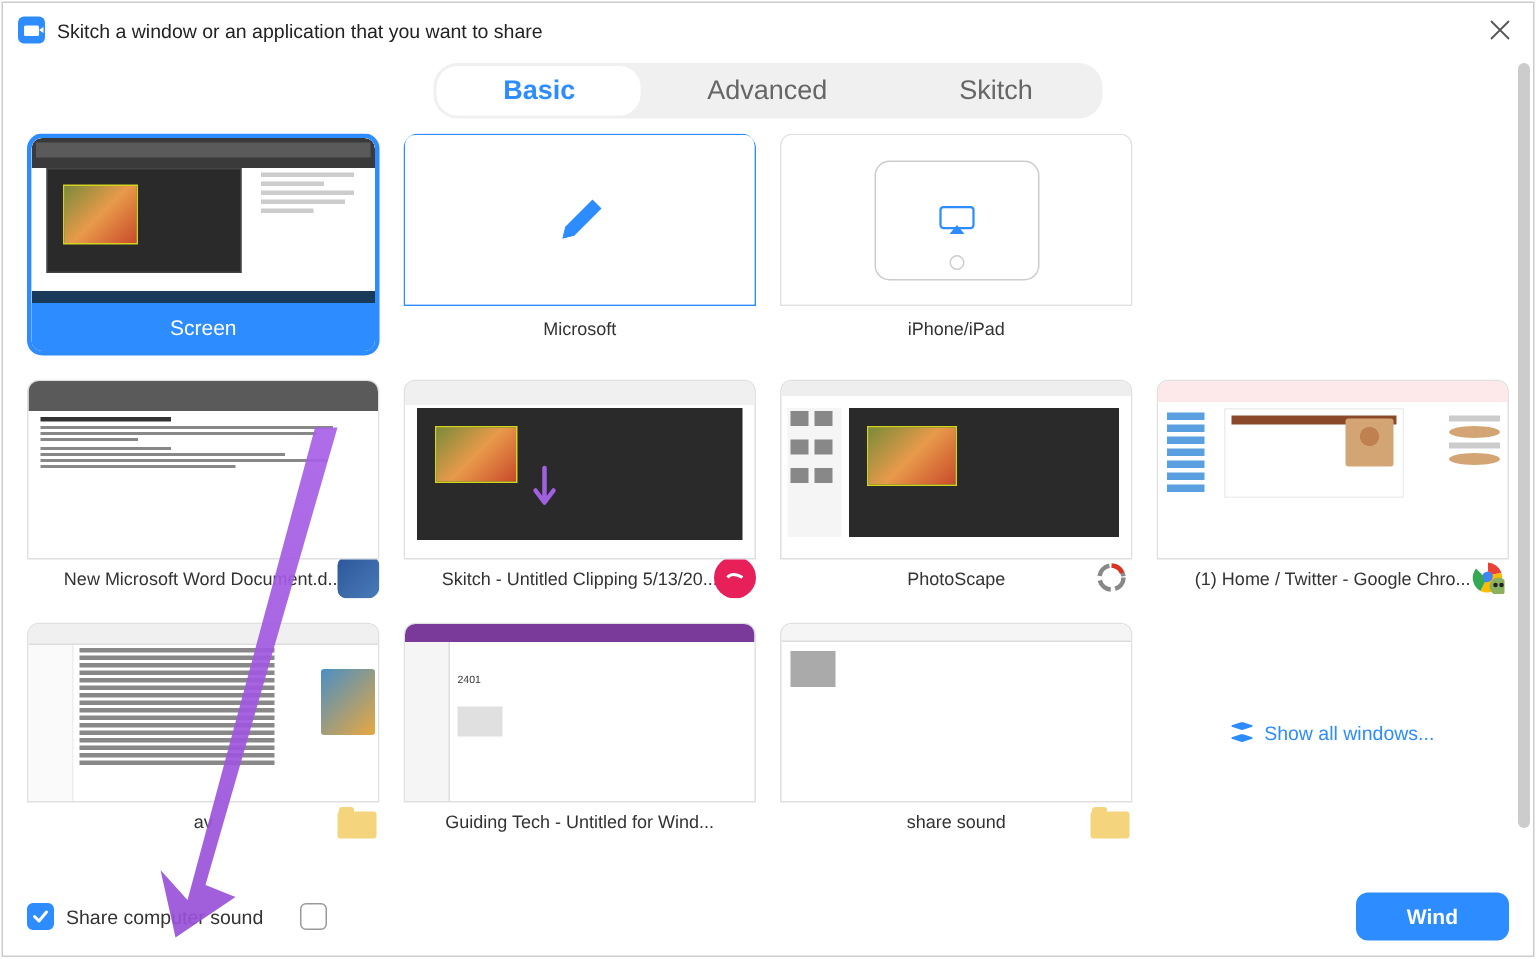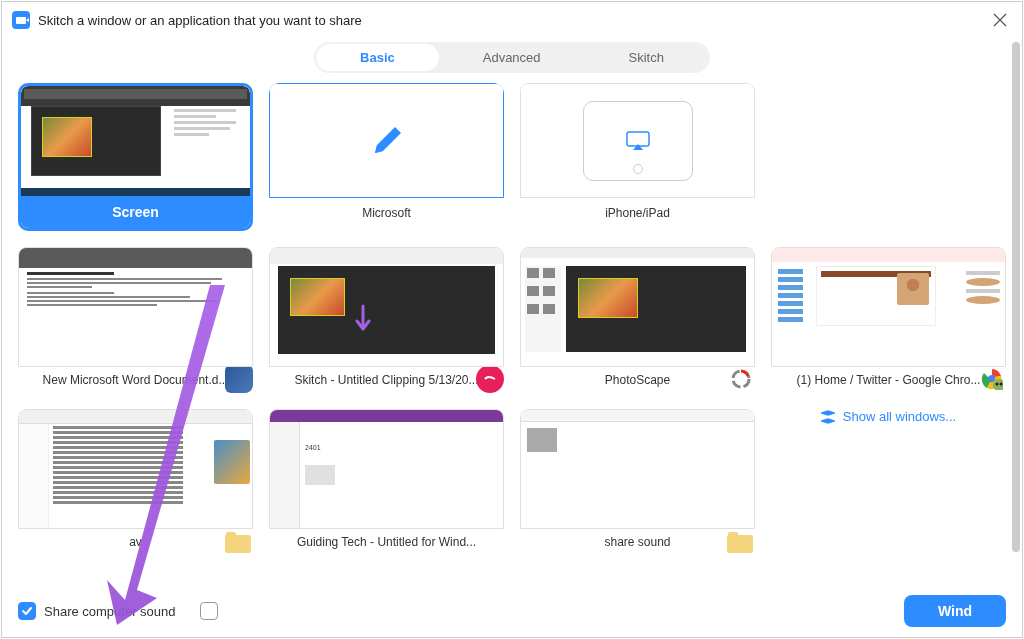--- a/index.html
+++ b/index.html
@@ -9,43 +9,43 @@
     
     .titlebar { display: flex; align-items: center; padding: 6px 10px; border-bottom: 0; }
     .app-icon { width: 18px; height: 18px; background: #2d8cff; border-radius: 4px; display: flex; align-items: center; justify-content: center; margin-right: 8px; }
     .app-icon-inner { width: 10px; height: 7px; background: #fff; border-radius: 1px; position: relative; }
     .app-icon-inner::after { content: ''; position: absolute; right: -3px; top: 1px; width: 0; height: 0; border-top: 2.5px solid transparent; border-bottom: 2.5px solid transparent; border-right: 3px solid #fff; }
     .title-text { font-size: 13px; color: #222; flex: 1; }
     .close-btn { width: 24px; height: 24px; display: flex; align-items: center; justify-content: center; cursor: pointer; font-size: 18px; color: #666; }
     
     .tabs-row { display: flex; justify-content: center; padding: 4px 0 10px; }
     .tabs { display: flex; background: #f0f0f0; border-radius: 16px; padding: 2px; }
-    .tab { padding: 6px 44px; font-size: 13px; color: #666; cursor: pointer; border-radius: 14px; }
+    .tab { padding: 6px 44px; font-size: 18px; color: #666; cursor: pointer; border-radius: 14px; }
     .tab.active { background: #fff; color: #2d8cff; font-weight: 600; }
     
     .grid-container { flex: 1; overflow-y: auto; padding: 0 16px; position: relative; }
     .grid { display: grid; grid-template-columns: repeat(4, 1fr); gap: 16px; }
     
     .card { border-radius: 8px; overflow: hidden; cursor: pointer; position: relative; display: flex; flex-direction: column; }
     .card-thumb { height: 115px; background: #f5f5f5; border: 1px solid #e0e0e0; border-radius: 8px 8px 0 0; display: flex; align-items: center; justify-content: center; overflow: hidden; position: relative; }
     .card-label { padding: 8px 4px; font-size: 12px; color: #333; text-align: center; white-space: nowrap; overflow: hidden; text-overflow: ellipsis; position: relative; }
     
     .card.selected { border: 3px solid #2d8cff; border-radius: 10px; }
     .card.selected .card-thumb { border: none; border-radius: 7px 7px 0 0; height: 110px; }
-    .card.selected .card-label { background: #2d8cff; color: #fff; font-weight: 700; font-size: 14px; }
+    .card.selected .card-label { background: #2d8cff; color: #fff; font-weight: 400; font-size: 14px; }
     
     .card.outlined .card-thumb { border: 1px solid #2d8cff; }
     .card.outlined { border-radius: 10px; }
     
     .row2 .card-thumb { height: 120px; }
     .row2 .card-label { padding: 6px 2px; }
     
     .badge-icon { position: absolute; right: 0; bottom: 0; width: 28px; height: 28px; border-radius: 6px; display: flex; align-items: center; justify-content: center; }
     
-    .show-all { display: flex; align-items: center; justify-content: flex-start; }
+    .show-all { display: flex; align-items: center; justify-content: center; }
     .show-all-content { display: flex; align-items: center; gap: 8px; color: #2d8cff; font-size: 13px; }
     
     .footer { display: flex; align-items: center; padding: 10px 16px; border-top: 0; }
     .check-group { display: flex; align-items: center; gap: 8px; margin-right: 24px; }
     .checkbox { width: 18px; height: 18px; border-radius: 4px; border: 1.5px solid #999; display: flex; align-items: center; justify-content: center; }
     .checkbox.checked { background: #2d8cff; border-color: #2d8cff; }
     .check-label { font-size: 13px; color: #333; }
     .share-btn { margin-left: auto; background: #2d8cff; color: #fff; border: none; border-radius: 8px; padding: 8px 34px; font-size: 14px; font-weight: 600; cursor: pointer; }
     
     .scrollbar-track { position: absolute; right: 2px; top: 40px; width: 8px; height: 550px; background: transparent; }

